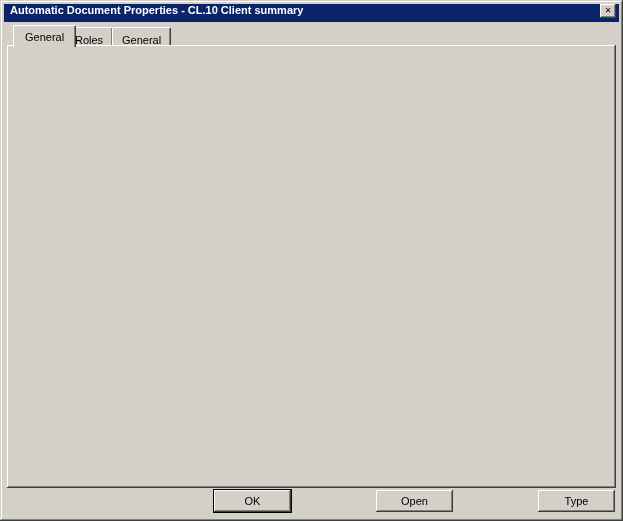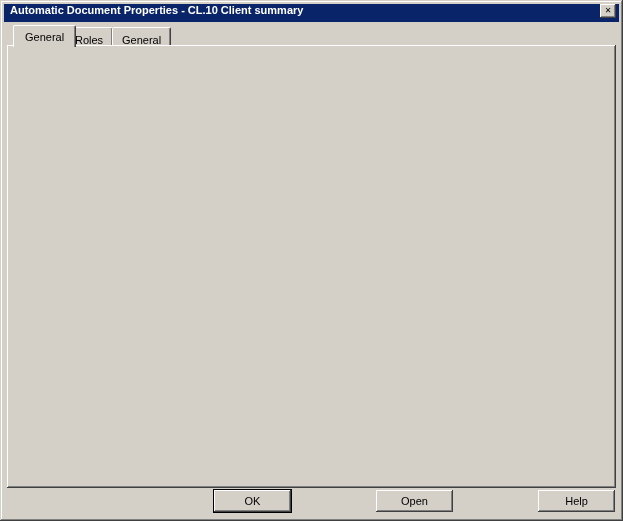--- a/index.html
+++ b/index.html
@@ -229,15 +229,15 @@
         <rect x="2" y="5.5" width="1.5" height="1.5" fill="#000"></rect>
         <rect x="4.5" y="5.5" width="1.5" height="1.5" fill="#000"></rect>
         <rect x="2" y="8" width="1.5" height="1.5" fill="#000"></rect>
         <rect x="4.5" y="8" width="1.5" height="1.5" fill="#000"></rect>
       </svg>
     </button>
   </div>
 
   <button class="btn default" style="left:214px;">OK</button>
   <button class="btn" style="left:376px;">Open</button>
-  <button class="btn" style="left:538px;">Help</button>
+  <button class="btn" style="left:538px;">Type</button>
 
 </div>
 
 </body></html>

